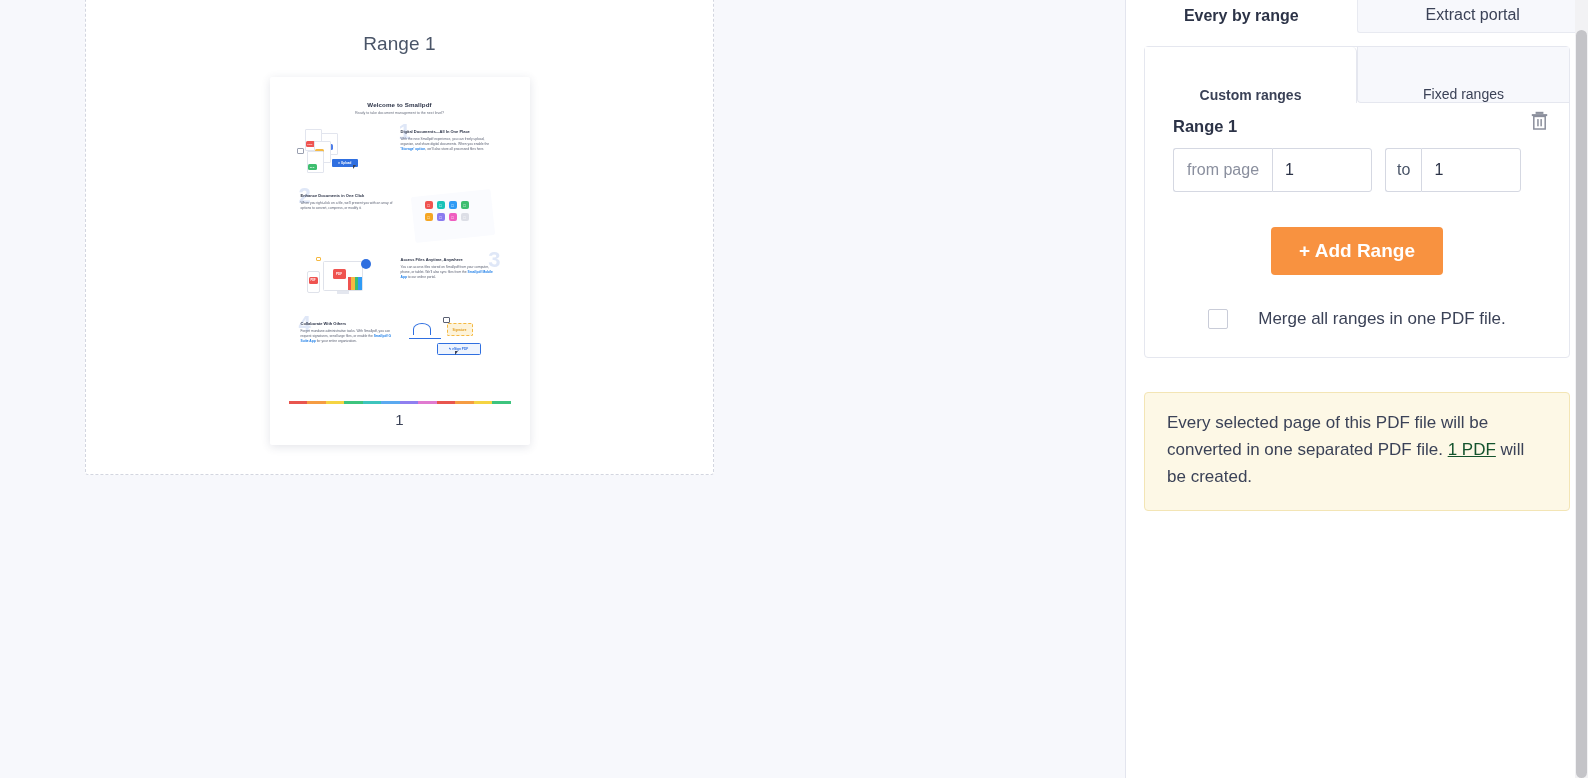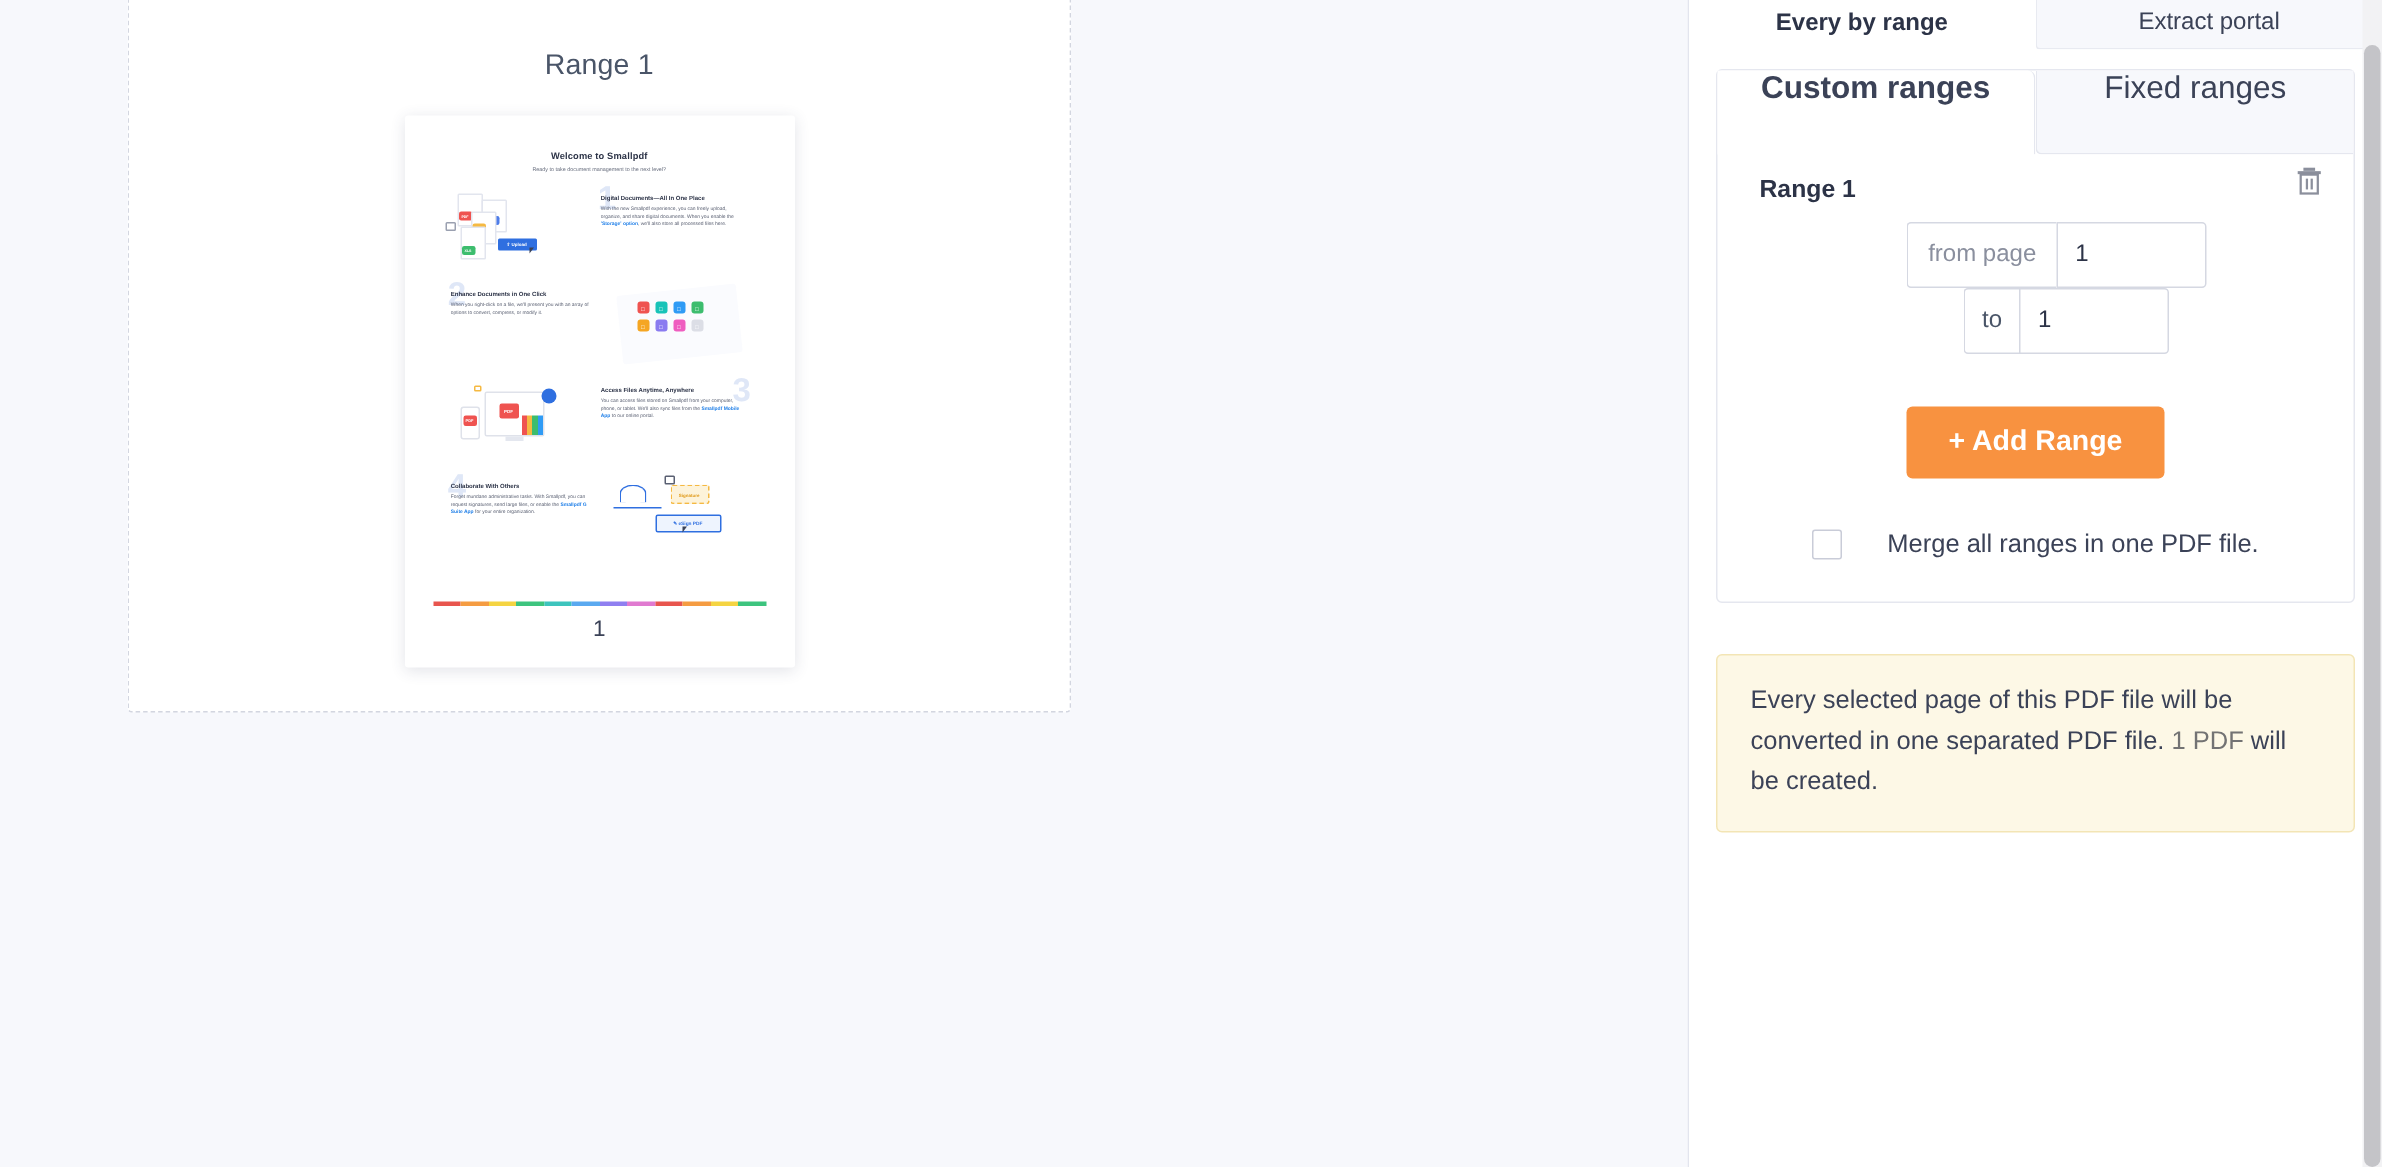--- a/index.html
+++ b/index.html
@@ -144,22 +144,22 @@
     margin: 13px 18px 0 18px;
     border: 1px solid #e5e7ef;
     border-radius: 4px;
     background: #fff;
     position: relative;
     padding-bottom: 28px;
   }
   .mode-tabs { display: flex; height: 56px; }
   .mode-tab {
     flex: 1;
-    display: flex; align-items: flex-start; justify-content: center;
-    font-size: 21px;
+    display: flex; align-items: flex-end; justify-content: center;
+    font-size: 14px;
     color: #3b4257;
     position: relative;
   }
   .mode-tab.active {
     font-weight: bold;
     background: #ffffff;
     border-right: 1px solid #e5e7ef;
     border-top-right-radius: 5px;
     z-index: 2;
   }
@@ -177,21 +177,20 @@
   .range-label { font-size: 16.5px; font-weight: bold; color: #2c3347; }
   .trash-btn {
     width: 20px; height: 22px;
     display: flex; align-items: center; justify-content: center;
     cursor: pointer; margin-top: -12px;
   }
   .pagerow {
     display: flex; align-items: center;
     padding: 12px 0 0 28px;
     gap: 0;
-    flex-direction: column;
   }
   .inputgroup { display: flex; }
   .ig-label {
     height: 44px;
     display: flex; align-items: center;
     padding: 0 13px;
     border: 1px solid #d5d8e2;
     border-right: none;
     border-radius: 3px 0 0 3px;
     font-size: 16px;
@@ -245,21 +244,21 @@
   .notice {
     margin: 34px 18px 0 18px;
     background: #fdf8e6;
     border: 1px solid #f3e5b5;
     border-radius: 4px;
     padding: 17px 22px 19px 22px;
     font-size: 17px;
     line-height: 1.58;
     color: #3b4257;
   }
-  .notice .hl { color: #737373; }
+  .notice .hl { color: #14532d; text-decoration: underline; }
 
   .split-wrap { display: flex; justify-content: center; margin-top: 65px; }
   .split-btn {
     background: #1b95f5;
     color: #fff;
     border: none;
     border-radius: 4px;
     font-size: 20px;
     width: 248px; height: 48px;
     cursor: pointer;

